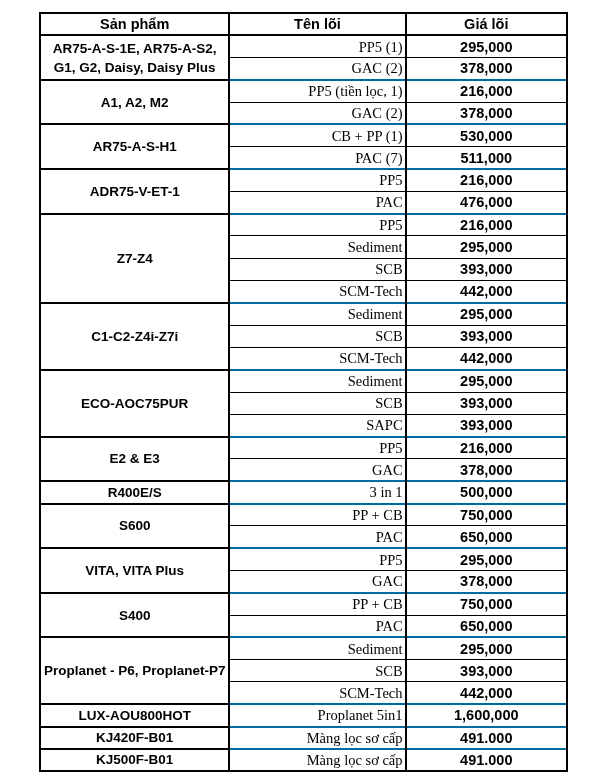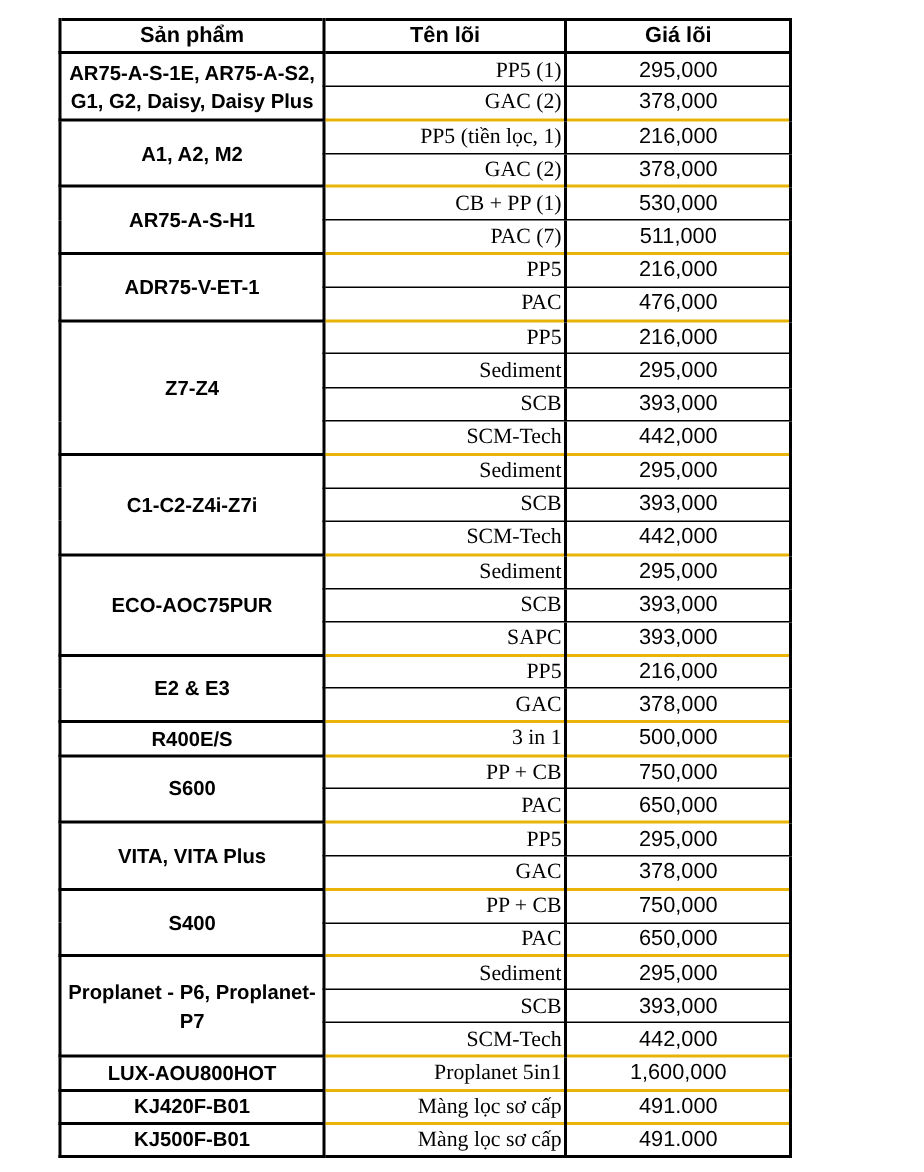--- a/index.html
+++ b/index.html
@@ -6,21 +6,21 @@
     margin: 0;
     padding: 0;
     width: 616px;
     height: 781px;
     background: #ffffff;
     font-family: "Liberation Sans", sans-serif;
     color: #000000;
   }
   .page {
     position: relative;
-    width: 528px;
+    width: 568px;
     height: 781px;
     background: #ffffff;
   }
   table.price-table {
     position: absolute;
     left: 39px;
     top: 12px;
     border-collapse: collapse;
     table-layout: fixed;
     border: 2px solid #000000;
@@ -55,26 +55,26 @@
     border-bottom: 2px solid #000000;
   }
   td.core-cell {
     font-family: "Liberation Serif", serif;
     font-size: 14.5px;
     font-weight: normal;
     line-height: 20px;
     text-align: right;
   }
   td.price-cell {
-    font-weight: normal;
+    font-weight: bold;
     font-size: 14.5px;
     line-height: 20px;
   }
   tr.group-start td {
-    border-top: 2px solid #eab308;
+    border-top: 2px solid #0369a1;
   }
 </style>
 </head>
 <body>
 
 <div class="page">
   <table class="price-table">
     <colgroup>
       <col class="c-product">
       <col class="c-core">

